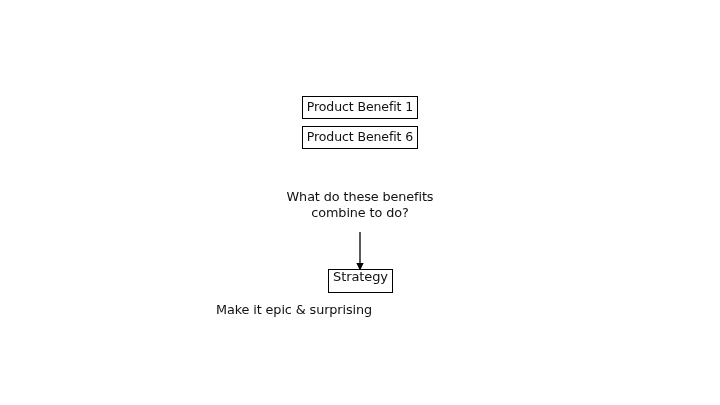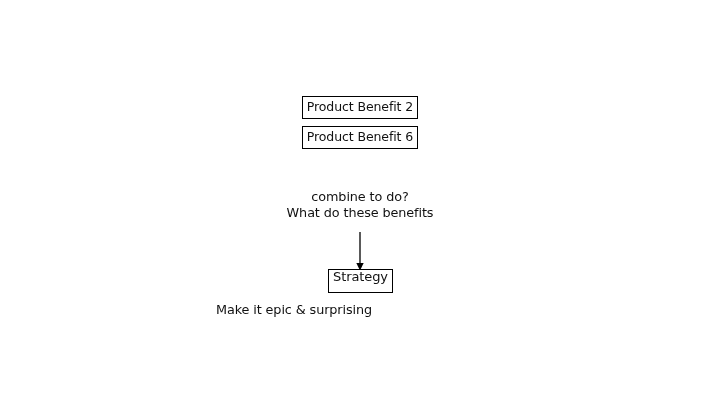--- a/index.html
+++ b/index.html
@@ -110,30 +110,30 @@
     color: #111111;
   }
 </style>
 </head>
 <body>
 
 <div id="canvas">
 
   <div class="benefit-stack">
     <div class="benefit-box">
-      <span>Product Benefit 2</span>
+      <span>Product Benefit 1</span>
     </div>
     <div class="benefit-box">
       <span>Product Benefit 6</span>
     </div>
   </div>
 
   <div class="question">
+    <span class="q-line">What do these benefits</span>
     <span class="q-line">combine to do?</span>
-    <span class="q-line">What do these benefits</span>
   </div>
 
   <svg class="arrow" viewBox="0 0 24 42">
     <line x1="12" y1="0" x2="12" y2="33" stroke="#000000" stroke-width="1.3"></line>
     <polygon points="12,38.5 8.3,31 15.7,31" fill="#000000"></polygon>
   </svg>
 
   <div class="strategy-box">
     <span>Strategy</span>
   </div>

